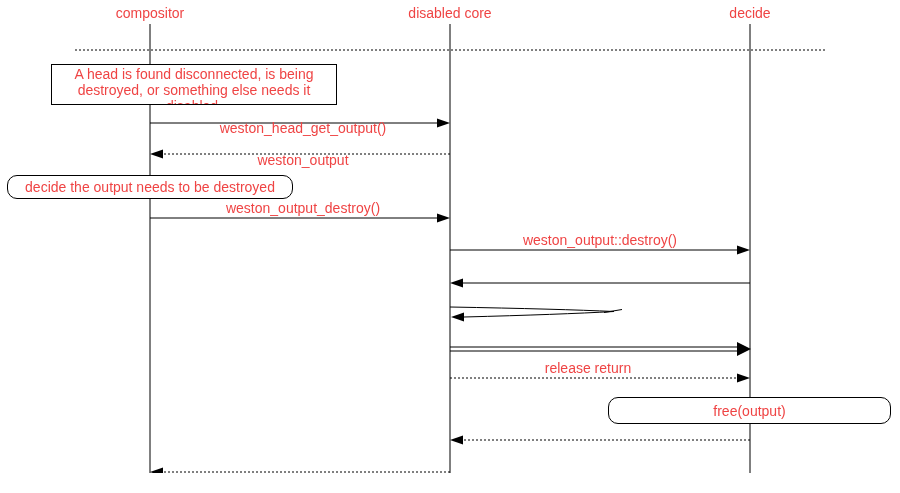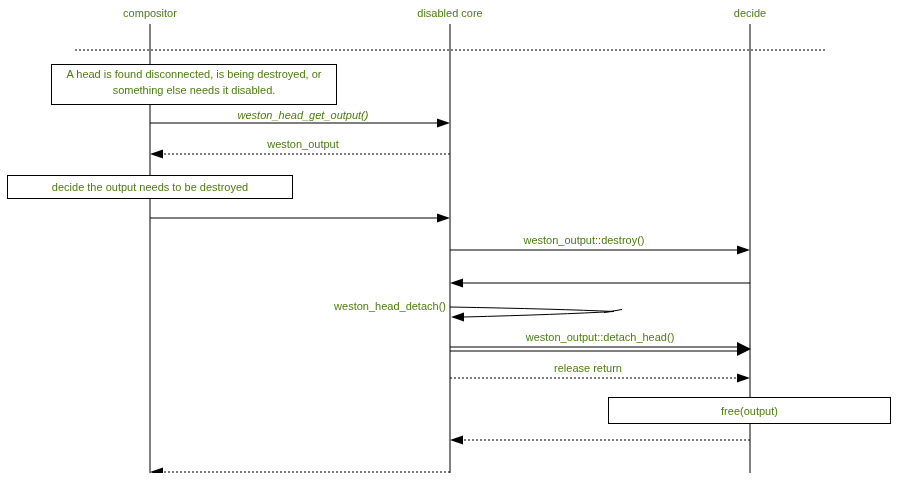--- a/index.html
+++ b/index.html
@@ -1,42 +1,42 @@
 <!DOCTYPE html>
 <html><head>
 <meta charset="utf-8">
 <style>
   html,body{margin:0;padding:0;background:#ffffff;}
   #stage{
     position:relative;
     width:900px;height:473px;
     background:#ffffff;
     font-family:"Liberation Sans","DejaVu Sans",sans-serif;
-    font-size:11px;
-    color:#4d7c0f;
+    font-size:14px;
+    color:#ef4444;
     overflow:hidden;
   }
   #wires{position:absolute;left:0;top:0;}
   .lbl{
     position:absolute;
     white-space:nowrap;
     line-height:16px;
   }
   .center{transform:translateX(-50%);}
   .divider-lbl{background:#ffffff;padding:0 3px;}
   .note{
     position:absolute;
     box-sizing:border-box;
     border:1px solid #000000;
     background:#ffffff;
     text-align:center;
     overflow:hidden;
   }
   .note-multiline{line-height:16px;padding:1px 0 0 0;margin-left:44px;}
-  .note-single{display:flex;align-items:center;justify-content:center;}
+  .note-single{display:flex;align-items:center;justify-content:center;border-radius:10px;}
 </style>
 </head>
 <body>
 
 <div id="stage">
 
   <svg id="wires" width="900" height="493" viewBox="0 0 900 493">
 
     <line x1="150" y1="24" x2="150" y2="493" stroke="#000" stroke-width="1"></line>
     <line x1="450" y1="24" x2="450" y2="493" stroke="#000" stroke-width="1"></line>
@@ -80,20 +80,19 @@
 
   <div class="lbl center" style="left:150px;top:5px;">compositor</div>
   <div class="lbl center" style="left:450px;top:5px;">disabled core</div>
   <div class="lbl center" style="left:750px;top:5px;">decide</div>
 
 
   <div class="note note-multiline" style="left:7px;top:64px;width:286px;height:41px;">A head is found disconnected, is being destroyed, or something else needs it disabled.</div>
   <div class="note note-single" style="left:7px;top:175px;width:286px;height:24px;">decide the output needs to be destroyed</div>
   <div class="note note-single" style="left:608px;top:397px;width:283px;height:27px;text-align:right;">free(output)</div>
 
-  <div class="lbl center" style="left:303px;top:107px;font-style:italic;">weston_head_get_output()</div>
-  <div class="lbl center" style="left:303px;top:136px;">weston_output</div>
-  <div class="lbl center" style="left:584px;top:232px;text-align:right;">weston_output::destroy()</div>
-  <div class="lbl" style="right:454px;top:298px;text-align:right;">weston_head_detach()</div>
-  <div class="lbl center" style="left:600px;top:329px;">weston_output::detach_head()</div>
+  <div class="lbl center" style="left:303px;top:120px;">weston_head_get_output()</div>
+  <div class="lbl center" style="left:303px;top:152px;">weston_output</div>
+  <div class="lbl center" style="left:303px;top:200px;">weston_output_destroy()</div>
+  <div class="lbl center" style="left:600px;top:232px;text-align:right;">weston_output::destroy()</div>
   <div class="lbl center" style="left:588px;top:360px;">release return</div>
 
 </div>
 
 </body></html>

